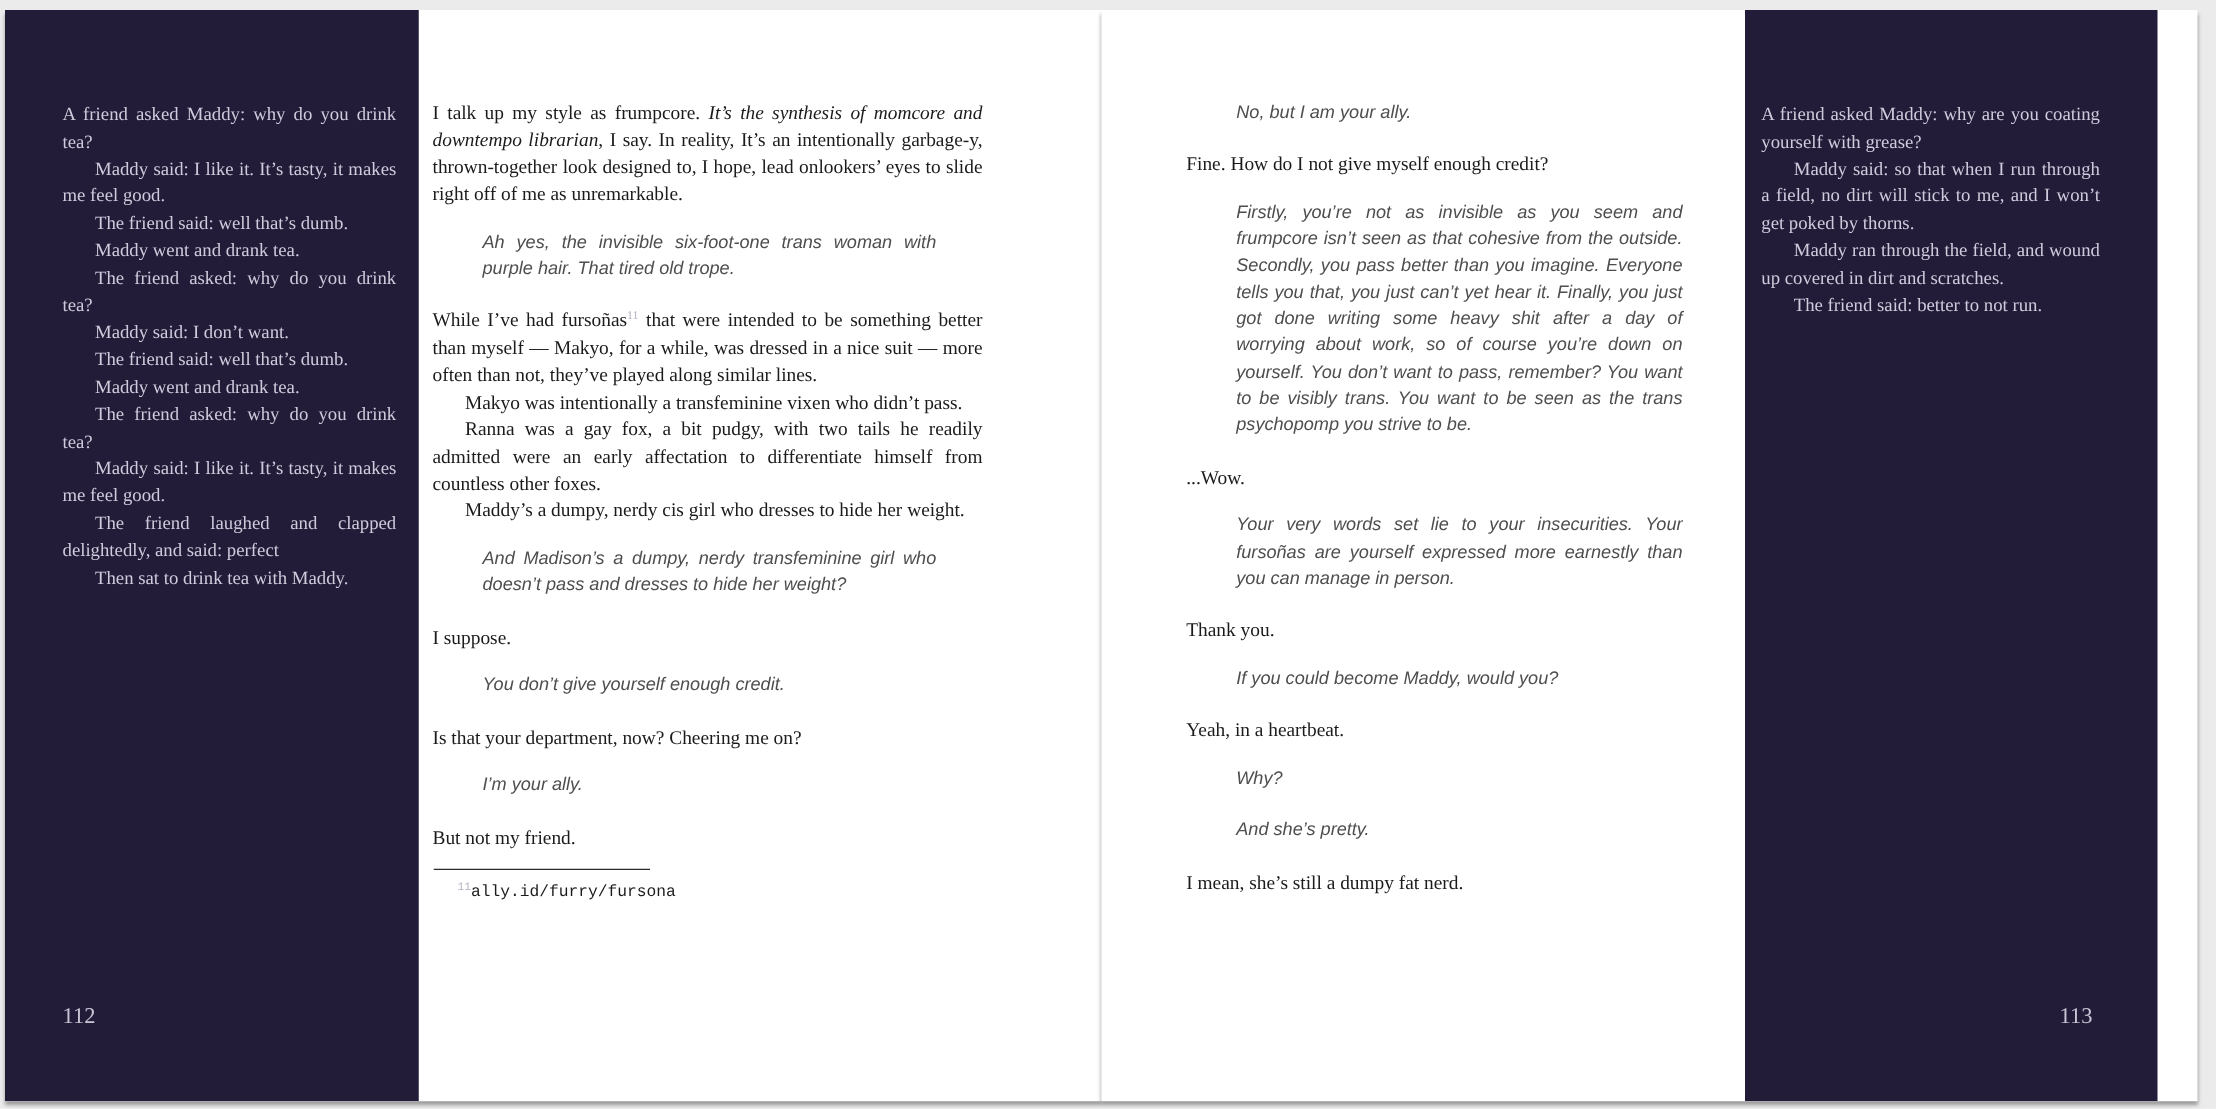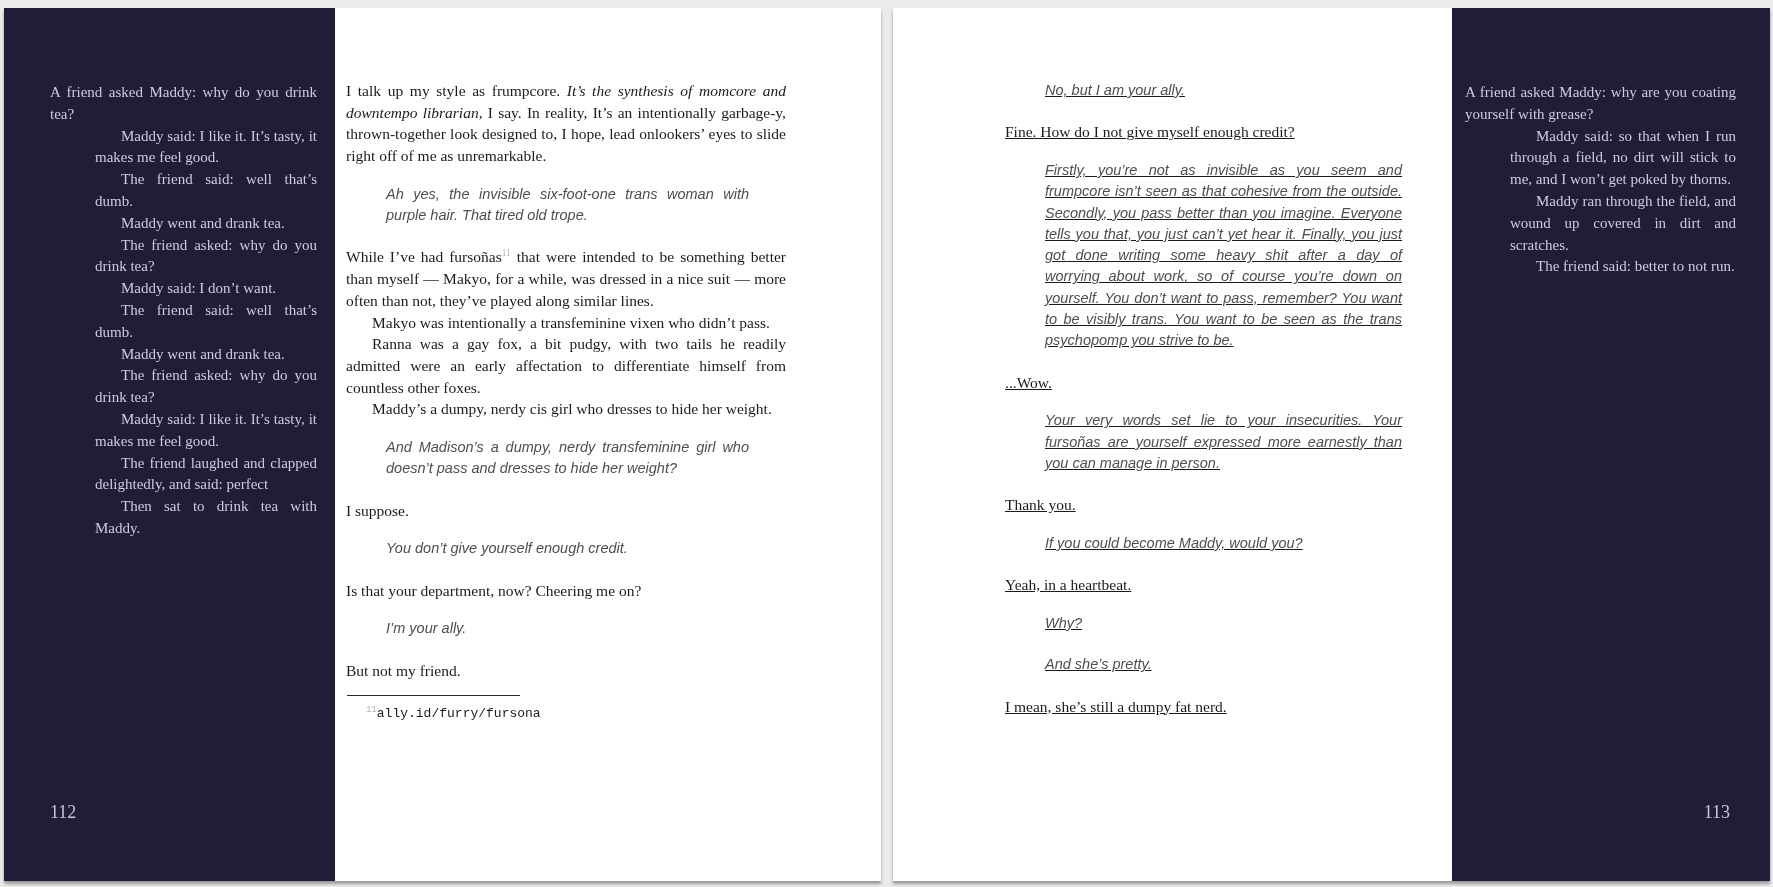--- a/index.html
+++ b/index.html
@@ -3,52 +3,52 @@
 <meta charset="utf-8">
 <style>
   html,body { margin:0; padding:0; }
   body { width:1773px; height:887px; overflow:hidden; }
 
   .canvas {
     position:relative; width:1773px; height:887px;
     background:var(--canvas-bg,#ebebeb);
     font-family:"Liberation Serif", serif;
   }
-  .spread { position:absolute; left:4px; top:8px; display:flex; gap:12px; }
+  .spread { position:absolute; left:4px; top:8px; display:flex; }
 
   .page {
     width:877px; height:873px;
     background:var(--page-bg,#ffffff);
     box-shadow:0 3px 3px rgba(0,0,0,0.35);
     display:flex; overflow:hidden;
   }
 
   
   .panel {
     background:var(--panel,#221c39);
     color:var(--panel-text,#cfcbdc);
     position:relative; box-sizing:border-box; flex:0 0 auto;
   }
   .panel-left  { width:331px; padding:74px 18px 0 46px; }
   .panel-right { width:330px; padding:74px 46px 0 13px; }
   .sp { margin:0; font-size:15px; line-height:21.8px; text-align:justify; hyphens:auto; }
-  .sp.ind { text-indent:26px;margin-left:45px; }
+  .sp.ind { text-indent:26px; }
   .pagenum { position:absolute; bottom:58px; font-size:18px; color:var(--pagenum,#c9c5d5); }
   .pagenum-left { left:46px; }
   .pagenum-right { right:52px; }
 
   
   .bodycol {
     box-sizing:border-box; padding-top:72px;
     color:var(--body-text,#1b1b1b);
     font-size:15.5px; line-height:21.7px;
     flex:0 0 auto;
   }
   .bodycol-left  { margin-left:11px; width:440px; }
-  .bodycol-right { margin-left:112px; width:434px; margin-right:13px;text-decoration:underline; }
+  .bodycol-right { margin-left:68px; width:434px; margin-right:13px; }
 
   .bp { margin:0; text-align:justify; hyphens:auto; }
   .bp.ind { text-indent:26px; }
   .bp em { font-style:italic; }
 
   .quote {
     margin:17px 0 20px; padding:0 37px 0 40px;
     font-family:"Liberation Sans", sans-serif;
     font-style:italic; font-size:14.5px; line-height:21.3px;
     color:var(--quote-text,#4e4e4e);

